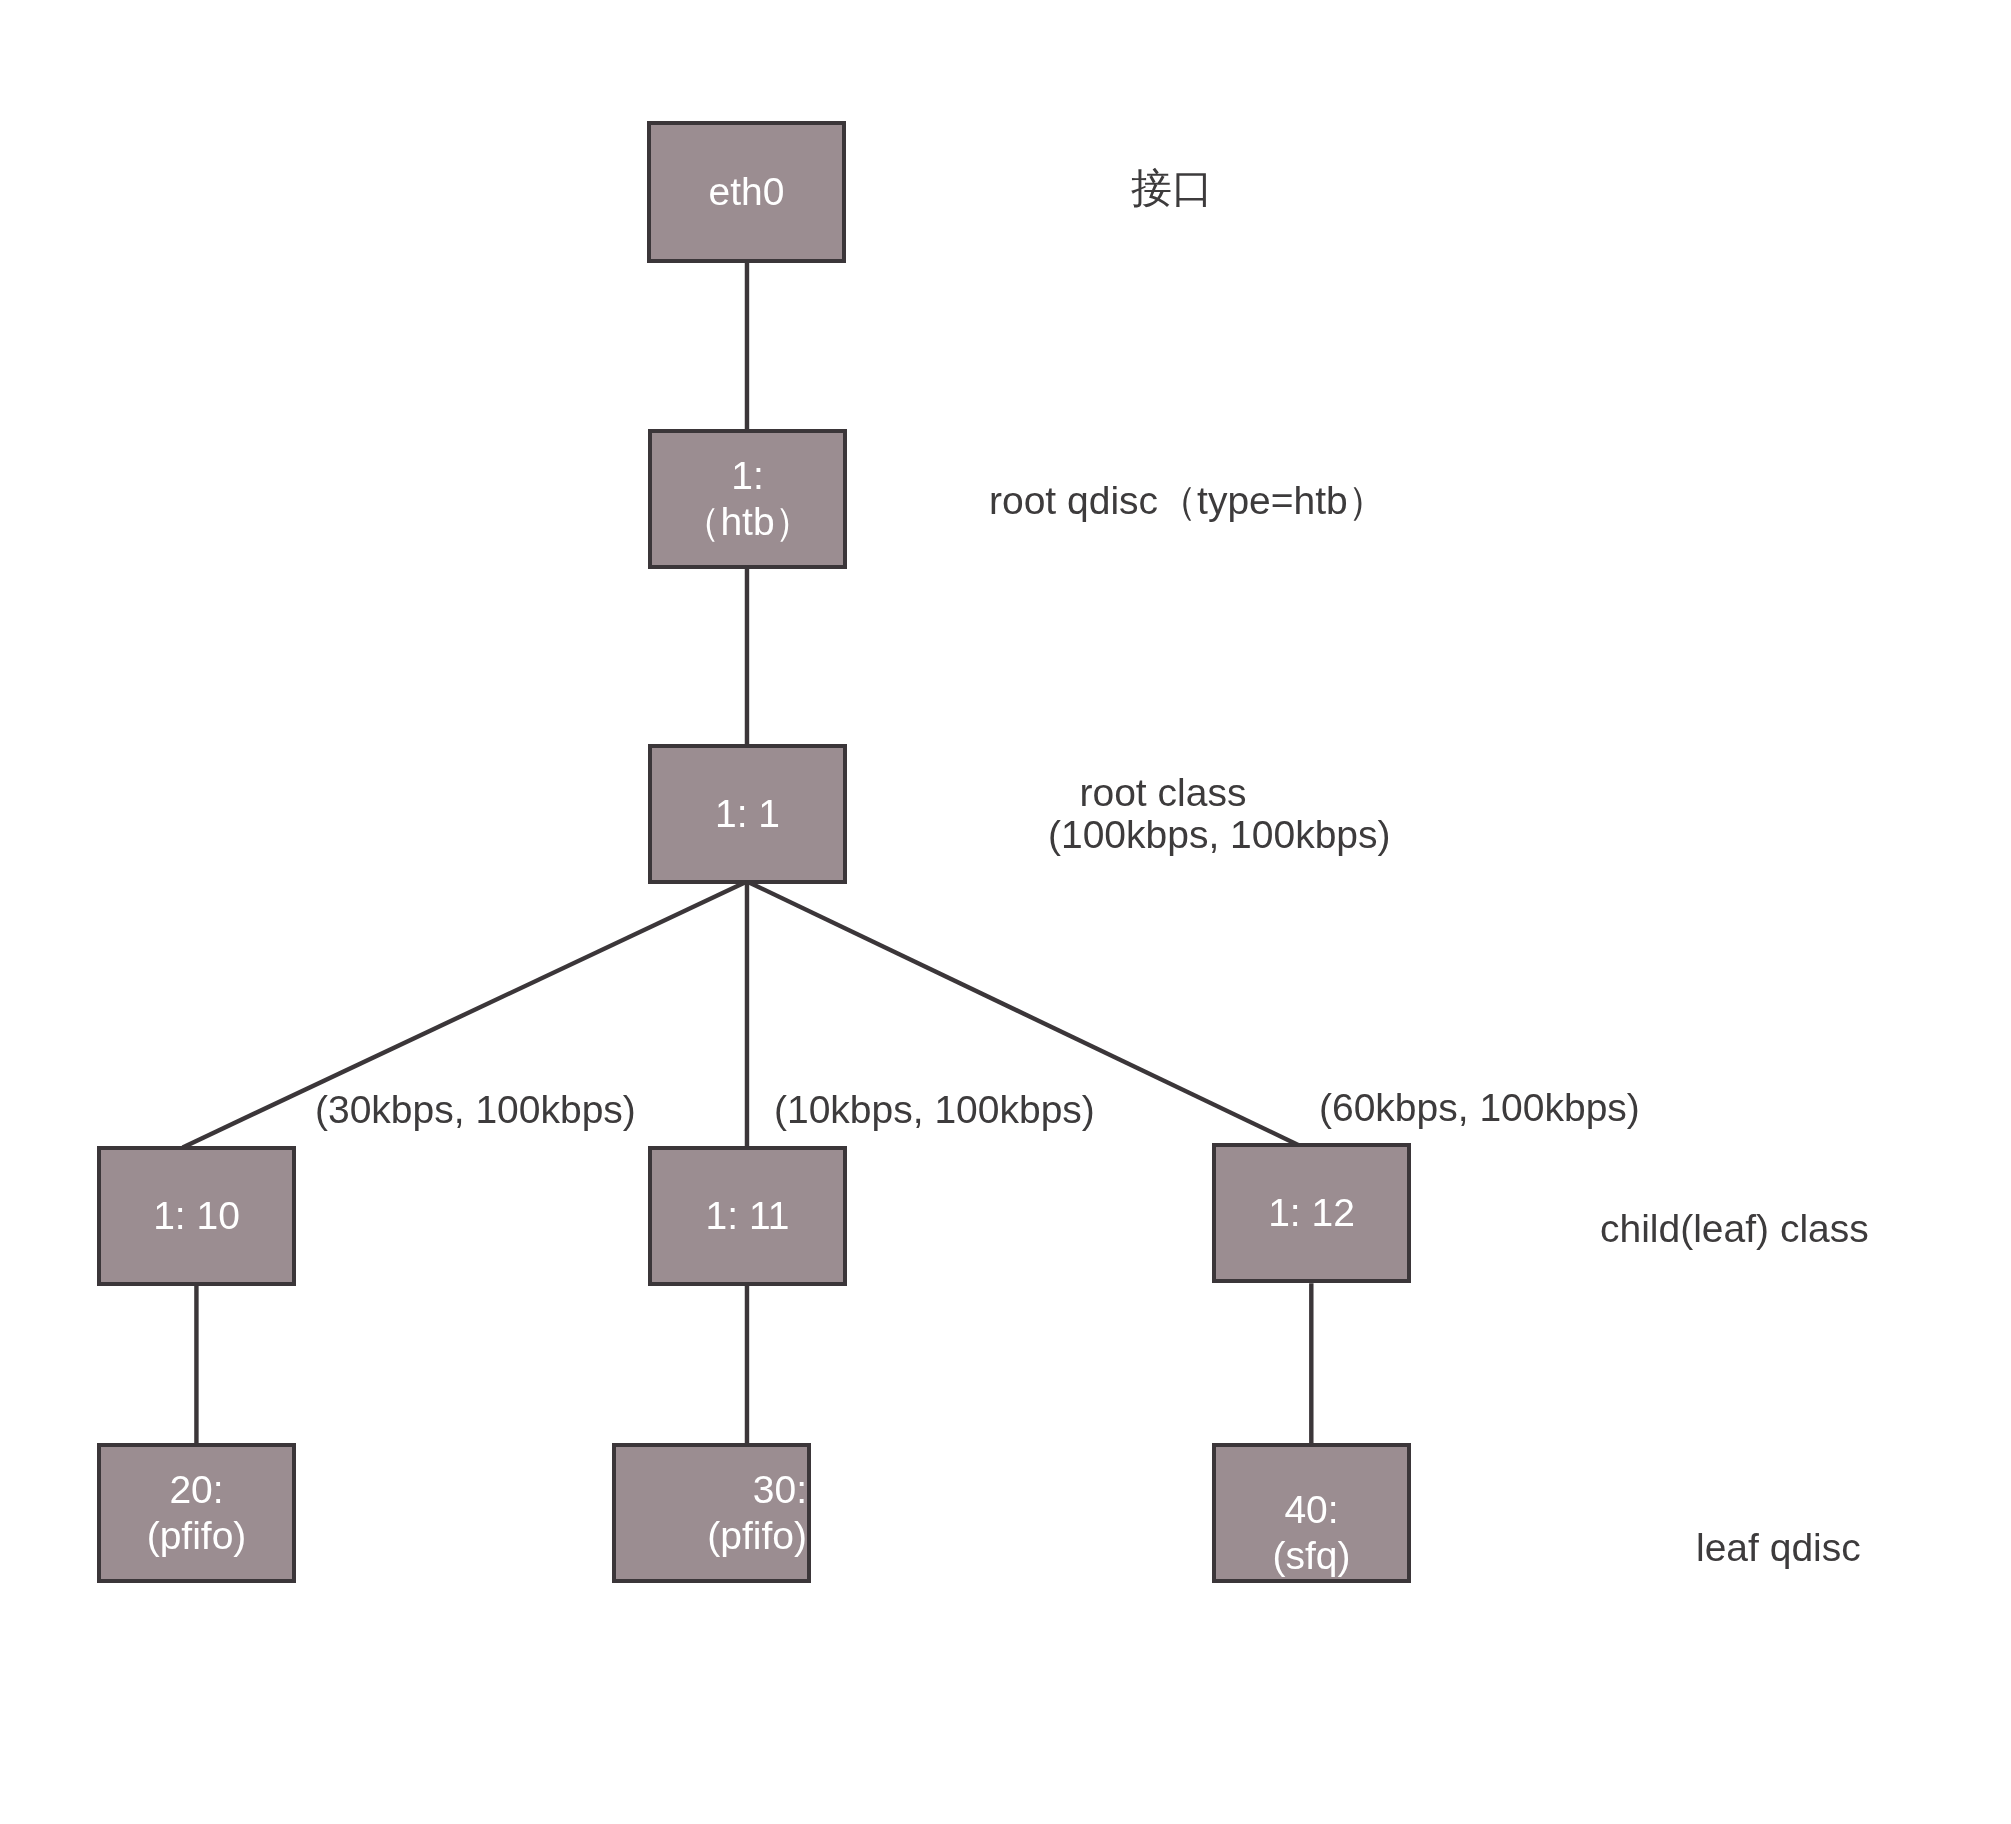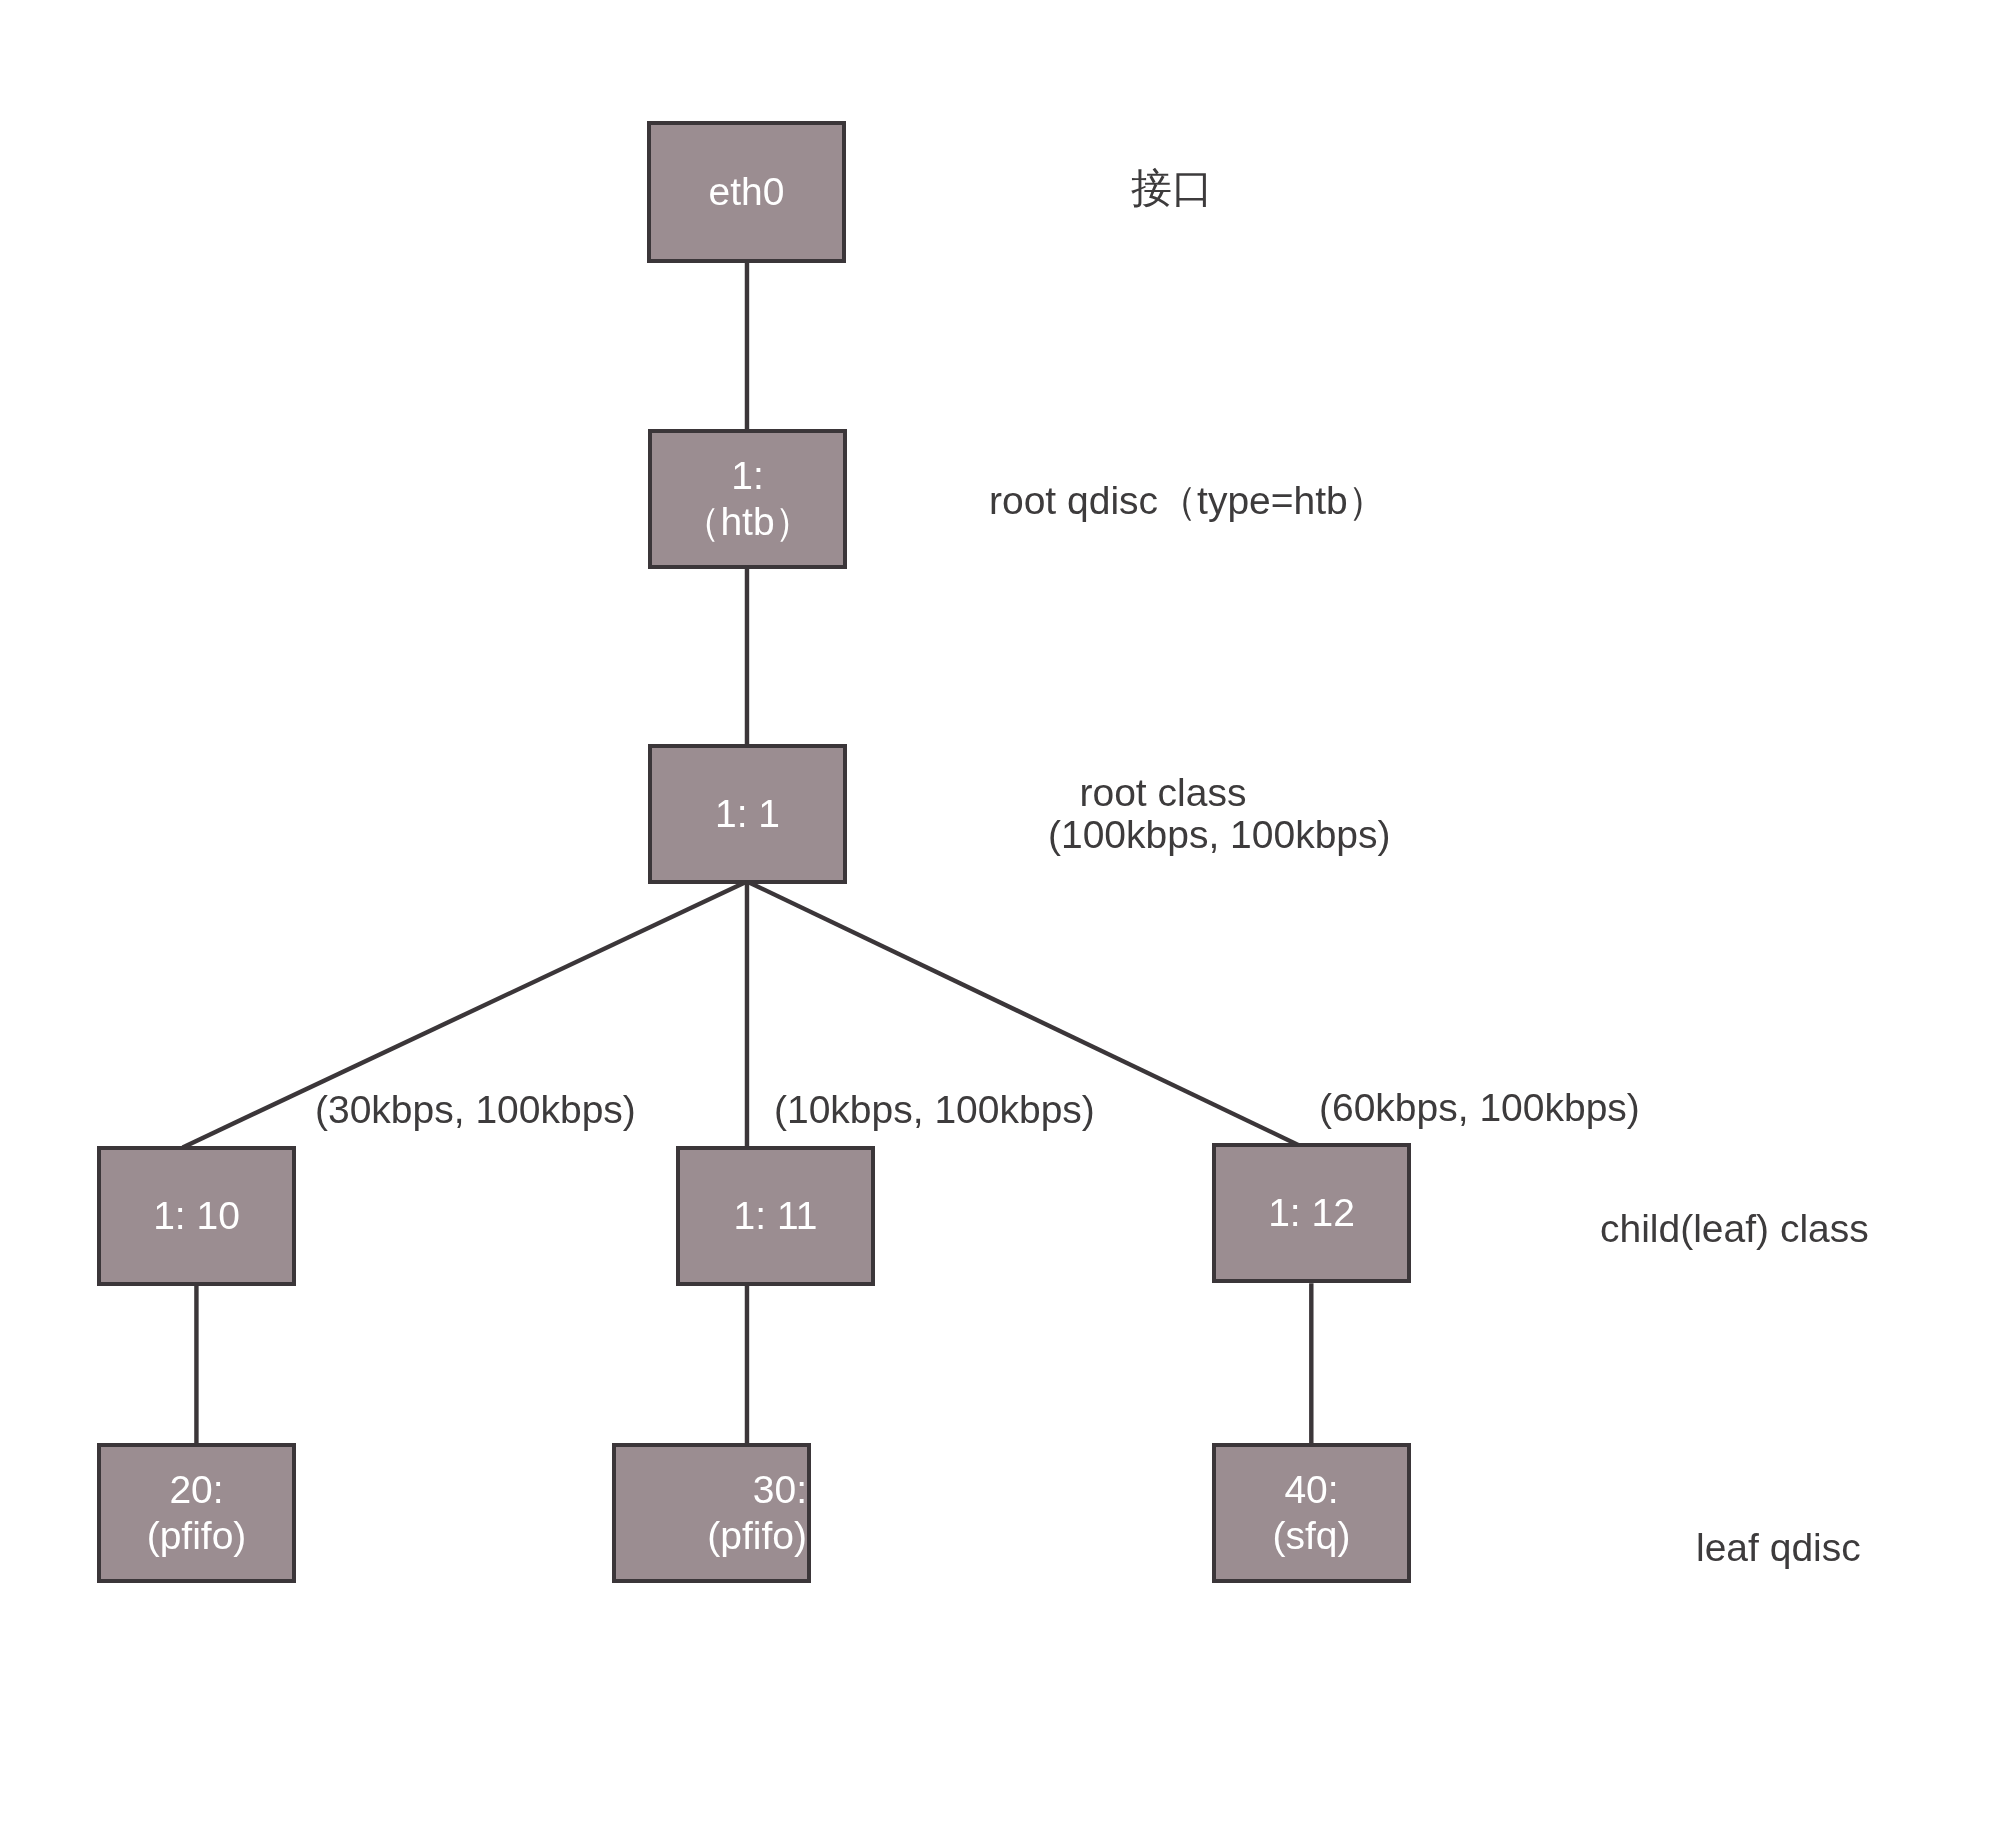--- a/index.html
+++ b/index.html
@@ -40,25 +40,25 @@
     color: var(--node-text, #ffffff);
     font-size: 39px;
     line-height: 46px;
     text-align: center;
     white-space: nowrap;
   }
   .node-eth0   { left: 647px;  top: 121px;  height: 142px; }
   .node-htb    { left: 648px;  top: 429px;  }
   .node-class1 { left: 648px;  top: 744px;  }
   .node-c10    { left: 97px;   top: 1146px; }
-  .node-c11    { left: 648px;  top: 1146px; margin-left: 28px; }
+  .node-c11    { left: 648px;  top: 1146px; }
   .node-c12    { left: 1212px; top: 1143px; }
   .node-q20    { left: 97px;   top: 1443px; }
   .node-q30    { left: 612px;  top: 1443px; align-items: flex-end; }
-  .node-q40    { left: 1212px; top: 1443px; }
+  .node-q40    { left: 1212px; top: 1443px; justify-content: flex-end; }
 
   .label {
     position: absolute;
     color: var(--label-text, #3D3B3C);
     font-size: 39px;
     line-height: 42px;
     white-space: nowrap;
   }
   .label-interface   { left: 1131px; top: 167px;  font-size: 41px; }
   .label-root-qdisc  { left: 989px; top: 480px;  }

